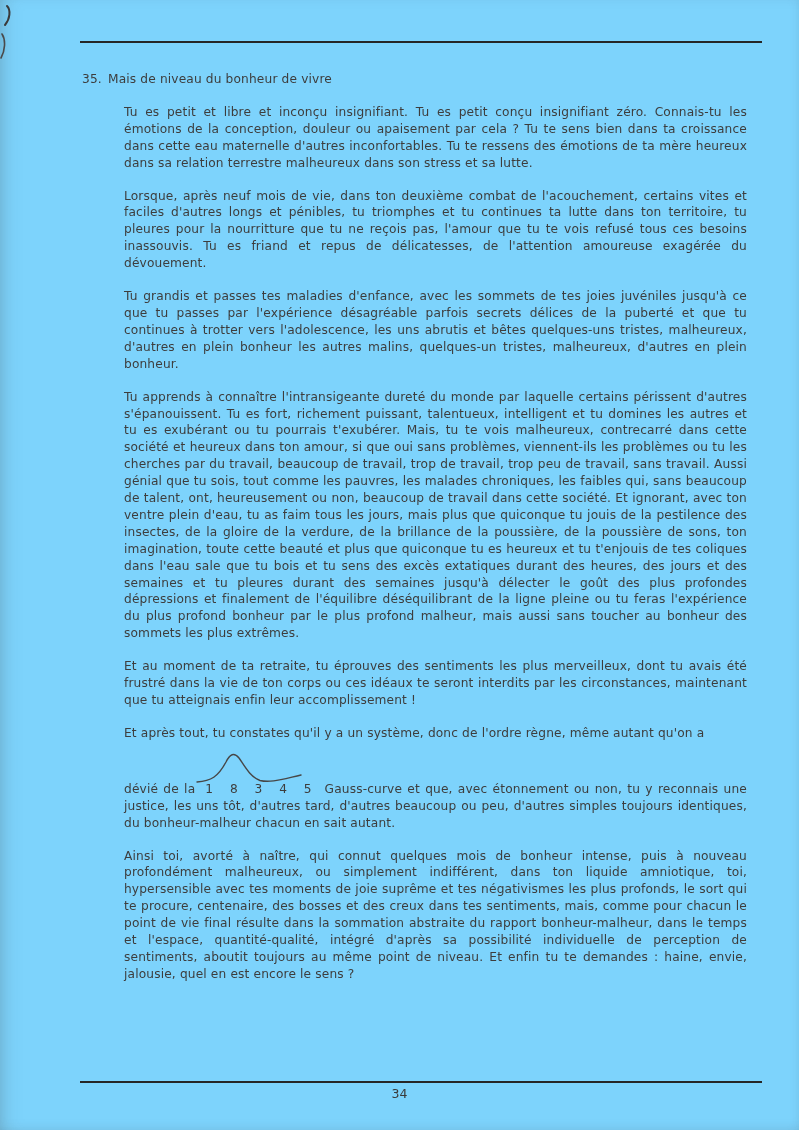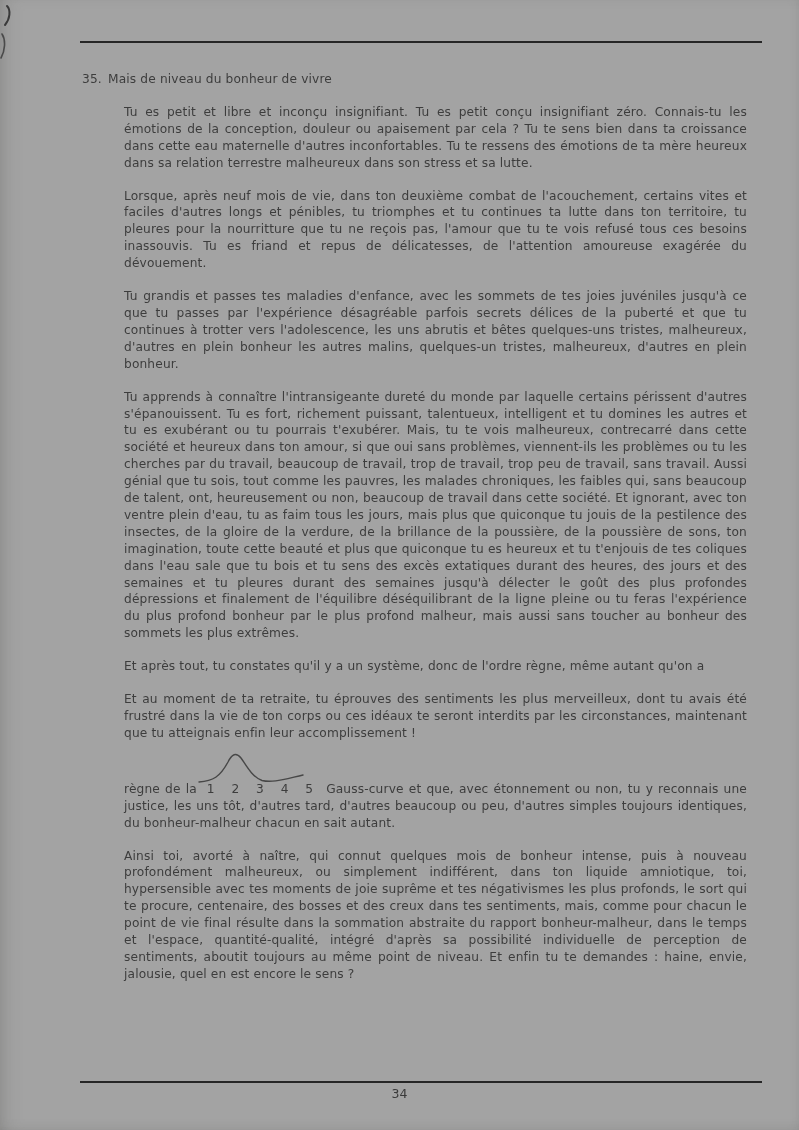--- a/index.html
+++ b/index.html
@@ -4,21 +4,21 @@
 <style>
   * { margin: 0; padding: 0; box-sizing: border-box; }
   html, body { background: #e9e9e7; }
   body { font-family: "DejaVu Sans", "Liberation Sans", sans-serif; }
 
   .page {
     position: relative;
     width: 799px;
     height: 1130px;
     margin: 0 auto;
-    background: #a3a3a3;
+    background: #7dd3fc;
     color: #3d3d3d;
     overflow: hidden;
     box-shadow: inset 14px 0 22px -16px rgba(60,60,55,0.35),
                 inset -6px 0 14px -10px rgba(60,60,55,0.18),
                 inset 0 -8px 16px -12px rgba(60,60,55,0.15);
   }
 
   .top-rule {
     position: absolute;
     left: 80px; top: 41px;
@@ -90,27 +90,27 @@
     <div class="heading">
       <span class="item-num">35.</span>
       <span class="item-title">Mais de niveau du bonheur de vivre</span>
     </div>
 
     <div class="body-block">
       <p class="para">Tu es petit et libre et inconçu insignifiant. Tu es petit conçu insignifiant zéro. Connais-tu les émotions de la conception, douleur ou apaisement par cela ? Tu te sens bien dans ta croissance dans cette eau maternelle d'autres inconfortables. Tu te ressens des émotions de ta mère heureux dans sa relation terrestre malheureux dans son stress et sa lutte.</p>
       <p class="para">Lorsque, après neuf mois de vie, dans ton deuxième combat de l'acouchement, certains vites et faciles d'autres longs et pénibles, tu triomphes et tu continues ta lutte dans ton territoire, tu pleures pour la nourritture que tu ne reçois pas, l'amour que tu te vois refusé tous ces besoins inassouvis. Tu es friand et repus de délicatesses, de l'attention amoureuse exagérée du dévouement.</p>
       <p class="para">Tu grandis et passes tes maladies d'enfance, avec les sommets de tes joies juvéniles jusqu'à ce que tu passes par l'expérience désagréable parfois secrets délices de la puberté et que tu continues à trotter vers l'adolescence, les uns abrutis et bêtes quelques-uns tristes, malheureux, d'autres en plein bonheur les autres malins, quelques-un tristes, malheureux, d'autres en plein bonheur.</p>
       <p class="para">Tu apprends à connaître l'intransigeante dureté du monde par laquelle certains périssent d'autres s'épanouissent. Tu es fort, richement puissant, talentueux, intelligent et tu domines les autres et tu es exubérant ou tu pourrais t'exubérer. Mais, tu te vois malheureux, contrecarré dans cette société et heureux dans ton amour, si que oui sans problèmes, viennent-ils les problèmes ou tu les cherches par du travail, beaucoup de travail, trop de travail, trop peu de travail, sans travail. Aussi génial que tu sois, tout comme les pauvres, les malades chroniques, les faibles qui, sans beaucoup de talent, ont, heureusement ou non, beaucoup de travail dans cette société. Et ignorant, avec ton ventre plein d'eau, tu as faim tous les jours, mais plus que quiconque tu jouis de la pestilence des insectes, de la gloire de la verdure, de la brillance de la poussière, de la poussière de sons, ton imagination, toute cette beauté et plus que quiconque tu es heureux et tu t'enjouis de tes coliques dans l'eau sale que tu bois et tu sens des excès extatiques durant des heures, des jours et des semaines et tu pleures durant des semaines jusqu'à délecter le goût des plus profondes dépressions et finalement de l'équilibre déséquilibrant de la ligne pleine ou tu feras l'expérience du plus profond bonheur par le plus profond malheur, mais aussi sans toucher au bonheur des sommets les plus extrêmes.</p>
+      <p class="para">Et au moment de ta retraite, tu éprouves des sentiments les plus merveilleux, dont tu avais été frustré dans la vie de ton corps ou ces idéaux te seront interdits par les circonstances, maintenant que tu atteignais enfin leur accomplissement !</p>
       <p class="para">Et après tout, tu constates qu'il y a un système, donc de l'ordre règne, même autant qu'on a</p>
-      <p class="para">Et au moment de ta retraite, tu éprouves des sentiments les plus merveilleux, dont tu avais été frustré dans la vie de ton corps ou ces idéaux te seront interdits par les circonstances, maintenant que tu atteignais enfin leur accomplissement !</p>
 
       <p class="para gauss-para">
-        <span>règne de la</span><span class="curve-group"><svg class="curve-svg" width="112" height="36" viewBox="0 0 112 36">
+        <span>dévié de la</span><span class="curve-group"><svg class="curve-svg" width="112" height="36" viewBox="0 0 112 36">
               <path d="M2,31 C16,30 23,26 31,11 C35,3 39,1 44,7 C49,14 55,26 65,29.5 C75,32 86,28.5 106,24" fill="none" stroke="#474747" stroke-width="1.4" stroke-linecap="round"></path>
-            </svg><span class="curve-numbers">1 2 3 4 5</span></span><span>Gauss-curve et que, avec étonnement ou non, tu y reconnais une justice, les uns tôt, d'autres tard, d'autres beaucoup ou peu, d'autres simples toujours identiques, du bonheur-malheur chacun en sait autant.</span>
+            </svg><span class="curve-numbers">1 8 3 4 5</span></span><span>Gauss-curve et que, avec étonnement ou non, tu y reconnais une justice, les uns tôt, d'autres tard, d'autres beaucoup ou peu, d'autres simples toujours identiques, du bonheur-malheur chacun en sait autant.</span>
       </p>
 
       <p class="para">Ainsi toi, avorté à naître, qui connut quelques mois de bonheur intense, puis à nouveau profondément malheureux, ou simplement indifférent, dans ton liquide amniotique, toi, hypersensible avec tes moments de joie suprême et tes négativismes les plus profonds, le sort qui te procure, centenaire, des bosses et des creux dans tes sentiments, mais, comme pour chacun le point de vie final résulte dans la sommation abstraite du rapport bonheur-malheur, dans le temps et l'espace, quantité-qualité, intégré d'après sa possibilité individuelle de perception de sentiments, aboutit toujours au même point de niveau. Et enfin tu te demandes : haine, envie, jalousie, quel en est encore le sens ?</p>
     </div>
 
   </div>
 
   <div class="bottom-rule"></div>
   <div class="page-number">34</div>
 

